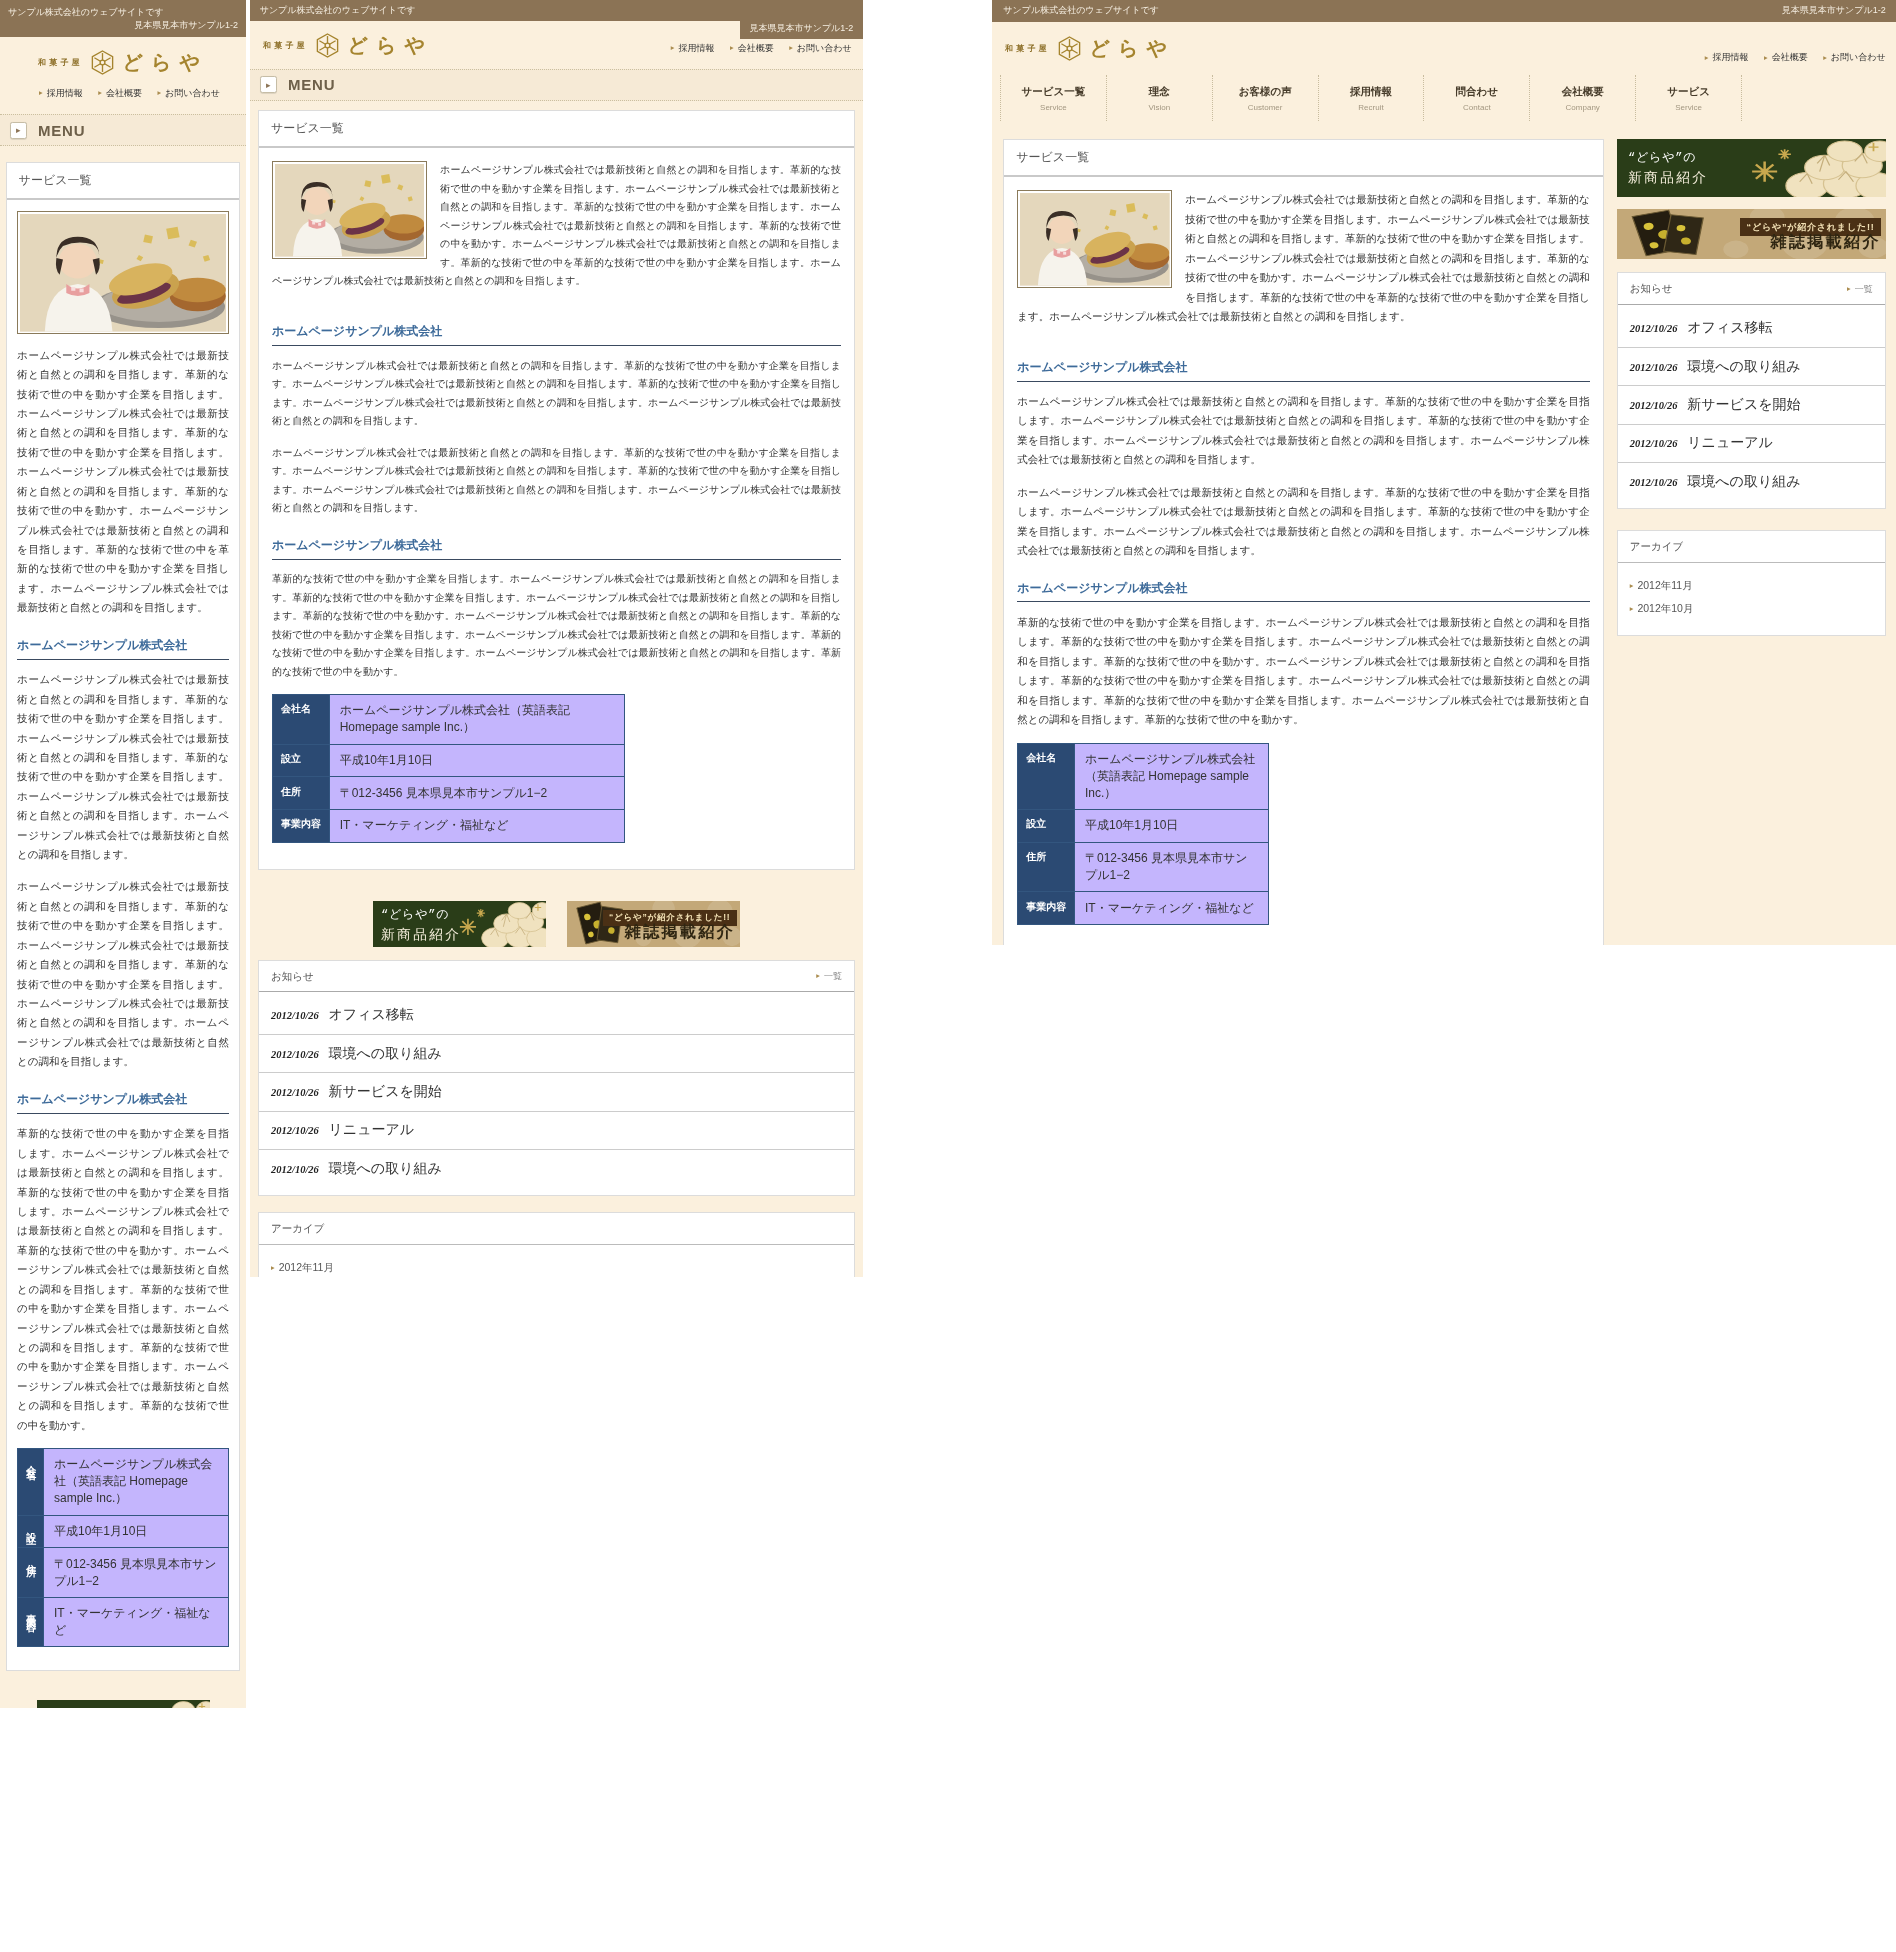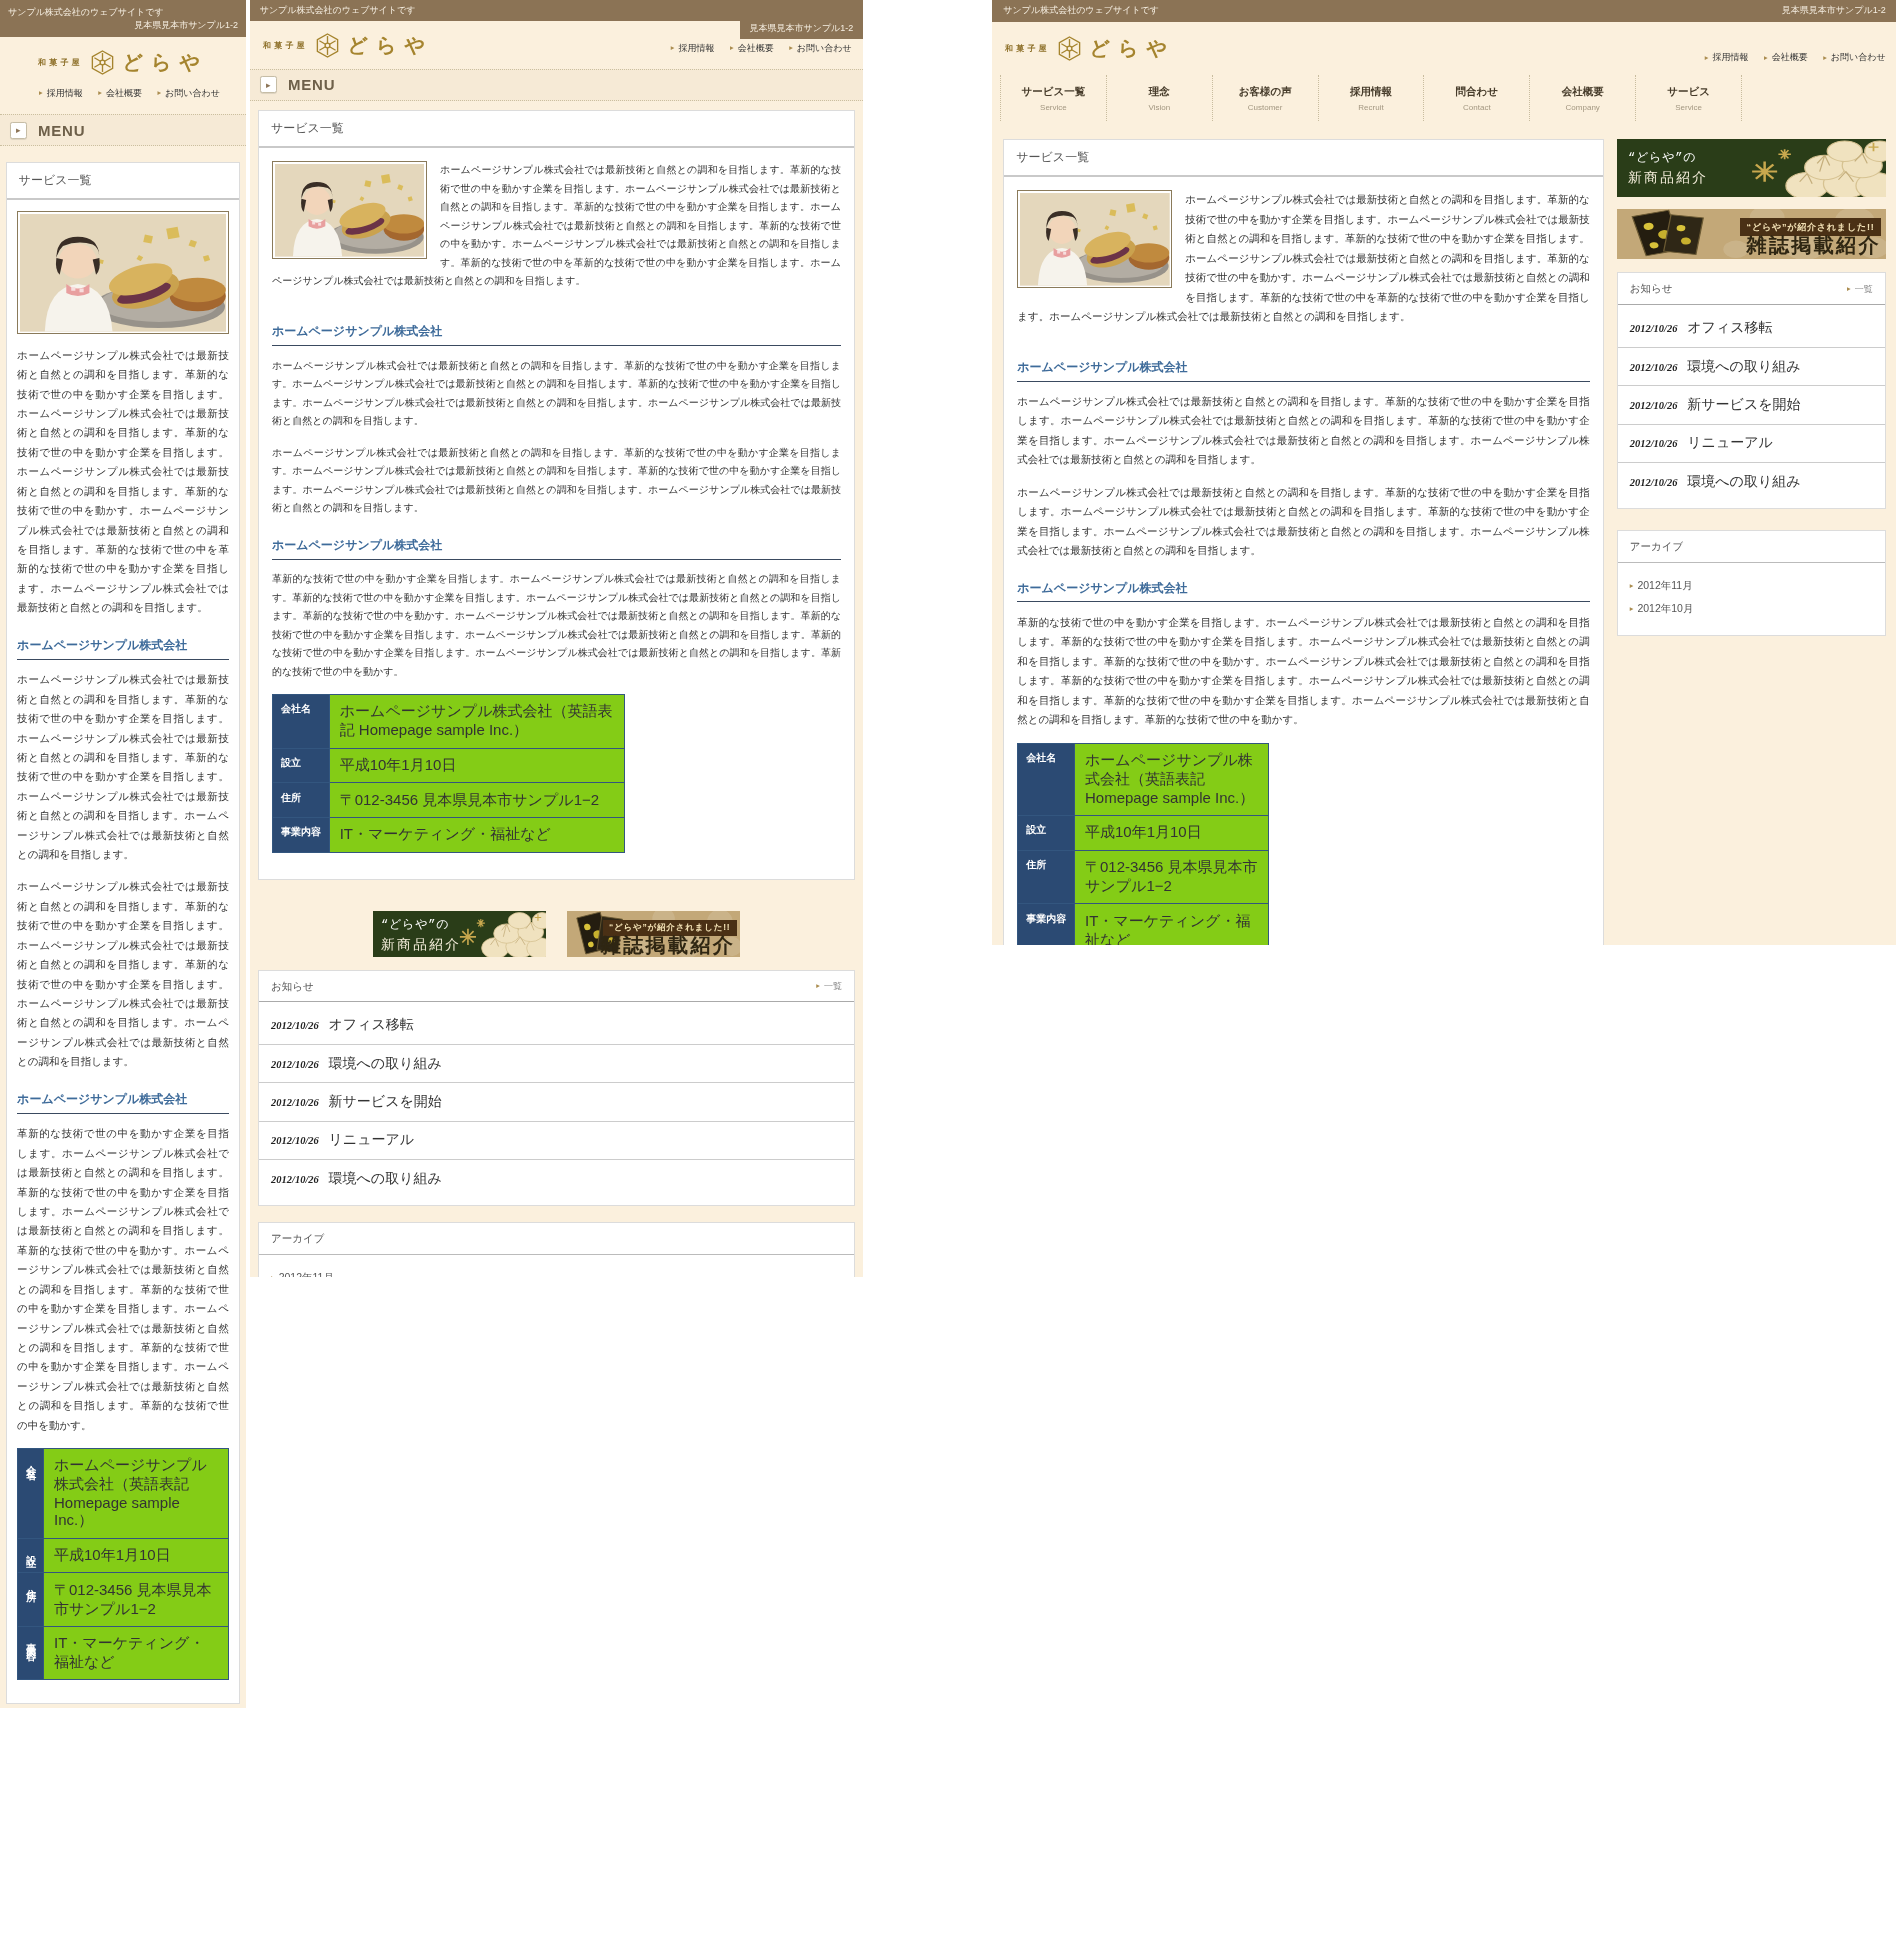--- a/index.html
+++ b/index.html
@@ -26,32 +26,32 @@
   .card { background:#fff; border:0.8px solid #dcdcdc; }
   .card-title { font-size:12px; color:#555; padding:9px 12px; border-bottom:2.4px solid #c9c9c9; background:#fff; }
   .card-body { padding:12px; }
   .para { font-size:10.5px; line-height:1.85; color:#333; margin-bottom:13px; text-align:justify; }
   .sec-h { font-size:12px; font-weight:bold; color:#3e6b9a; padding-bottom:4.8px; border-bottom:1.6px solid #3a4a60; margin:19.3px 0 10.5px 0; }
   .photo-frame { border:0.8px solid #8a7a5a; background:#fff; padding:1.6px; }
   .photo-frame svg { display:block; }
 
   .ctable { border-collapse:collapse; margin-top:4.8px; }
   .ctable th { background:#2b4a73; color:#fff; font-size:10px; font-weight:bold; text-align:left; padding:7.3px 8px; border:0.8px solid #33567f; white-space:nowrap; vertical-align:top; }
-  .ctable td { background:#84cc16; color:#333; font-size:15px; padding:7.3px 9.7px; border:0.8px solid #33567f; }
+  .ctable td { background:#c4b5fd; color:#333; font-size:12px; padding:7.3px 9.7px; border:0.8px solid #33567f; }
   .vtable th { writing-mode:vertical-rl; text-orientation:upright; letter-spacing:2.4px; padding:8px 5.6px; }
 
   .banner { position:relative; display:block; overflow:hidden; cursor:pointer; }
   .banner svg { position:absolute; inset:0; width:100%; height:100%; }
   .bg-green { background:#2a3d18; }
   .bg-gold { background:linear-gradient(135deg,#cfb489,#b2935f); }
   .bn-txt { position:absolute; left:8px; top:5.6px; z-index:2; }
   .bn-l1 { display:block; color:#fff; font-size:12px; font-family:Liberation Mono, monospace; letter-spacing:0.8px; }
   .bn-l2 { display:block; color:#f5eedb; font-size:13.7px; font-family:"Liberation Serif", serif; letter-spacing:2.4px; margin-top:2.4px; }
   .bn-ribbon { position:absolute; right:3.2px; top:9px; z-index:2; background:#4a3015; color:#f3e2b6; font-size:8.5px; font-weight:bold; padding:2.4px 6.4px; letter-spacing:0.8px; }
-  .bn-mag-title { position:absolute; right:4.8px; top:21px; z-index:2; color:#2f2612; font-size:20px; font-family:"Liberation Serif", serif; font-weight:bold; letter-spacing:2.4px;text-align:center; }
+  .bn-mag-title { position:absolute; right:4.8px; top:21px; z-index:2; color:#2f2612; font-size:16px; font-family:"Liberation Serif", serif; font-weight:bold; letter-spacing:2.4px;text-align:center; }
 
   .panel { background:#fff; border:0.8px solid #dcdcdc; }
   .panel-head { display:flex; justify-content:space-between; align-items:center; padding:9px 12px 7.3px 12px; border-bottom:0.8px solid #aaa; }
   .panel-title { font-size:10.5px; color:#555; }
   .more-link { font-size:9px; color:#888; text-decoration:none; cursor:pointer; }
   .news-list { padding:4.8px 0 8px 0; }
   .news-item { display:flex; align-items:baseline; padding:9.7px 12px; border-bottom:0.8px solid #ccc; }
   .news-item:last-child { border-bottom:none; }
   .news-date { font-family:"Liberation Serif", serif; font-style:italic; font-size:10.5px; color:#222; margin-right:9.7px; white-space:nowrap;font-weight:bold; }
   .news-text { font-size:14px; color:#333;font-family:Liberation Mono, monospace; }

